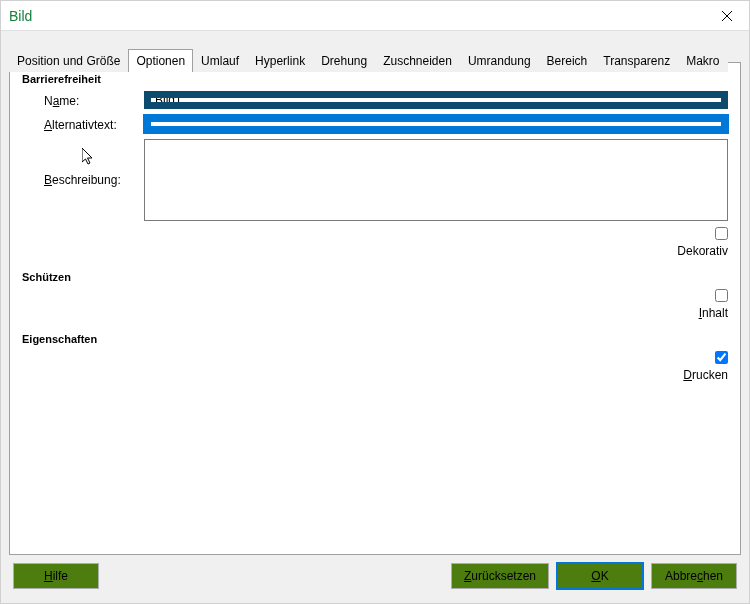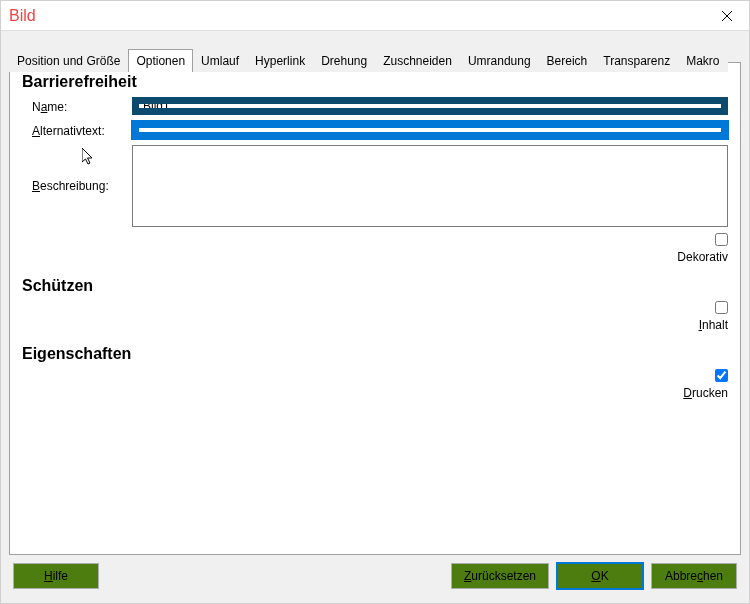--- a/index.html
+++ b/index.html
@@ -22,22 +22,22 @@
   .titlebar {
     height: 30px;
     background: #fff;
     display: flex;
     align-items: center;
     padding: 0 0 0 8px;
     border-bottom: 1px solid #e0e0e0;
   }
   .titlebar-title {
     flex: 1;
-    font-size: 16px;
-    color: #ef4444;
+    font-size: 14px;
+    color: #15803d;
   }
   .close-btn {
     width: 44px;
     height: 30px;
     display: flex;
     align-items: center;
     justify-content: center;
     cursor: pointer;
   }
   .close-btn svg { width: 10px; height: 10px; }
@@ -65,28 +65,28 @@
     flex: 1;
     background: #fff;
     border: 1px solid #a0a0a0;
     margin: 0 8px 8px 8px;
     padding: 10px 12px;
     display: flex;
     flex-direction: column;
   }
   .group-title {
     font-weight: bold;
-    font-size: 16px;
+    font-size: 11px;
     margin-bottom: 6px;
   }
   .form-row {
     display: flex;
     align-items: center;
     margin-bottom: 6px;
-    margin-left: 10px;
+    margin-left: 22px;
   }
   .form-row.top { align-items: flex-start; }
   .form-row label.col {
     width: 100px;
     font-size: 12px;
     padding-top: 2px;
   }
   .form-row input[type="text"] {
     flex: 1;
     border: 7px solid #0c4a6e;

